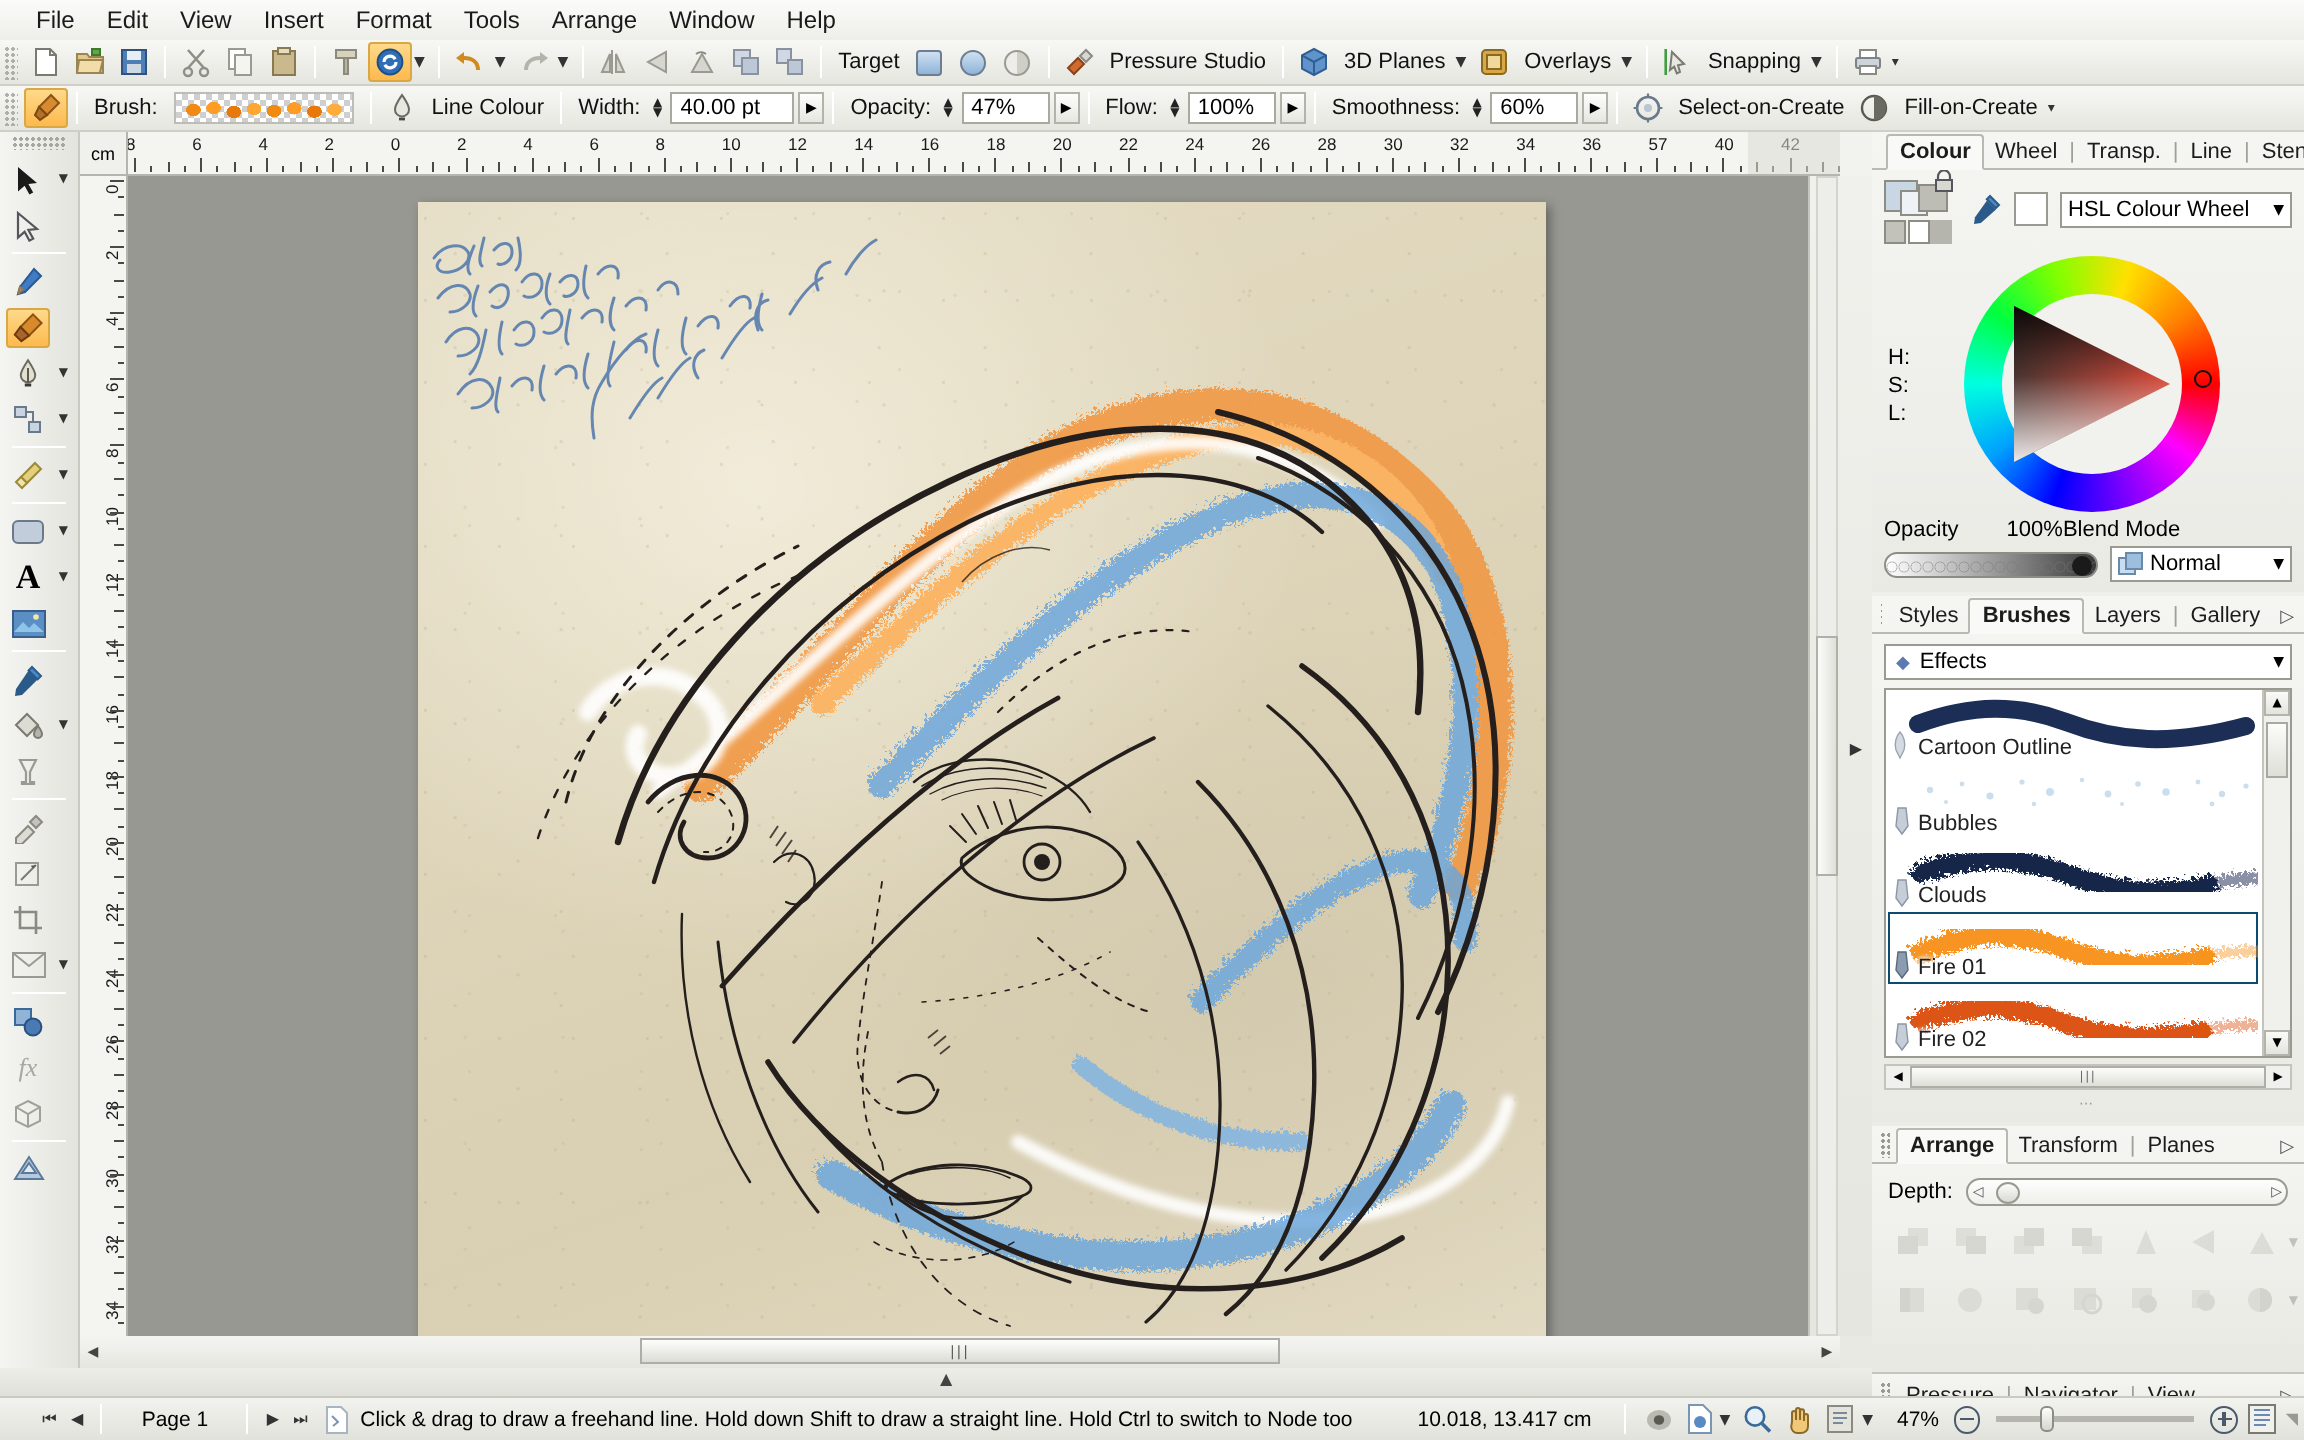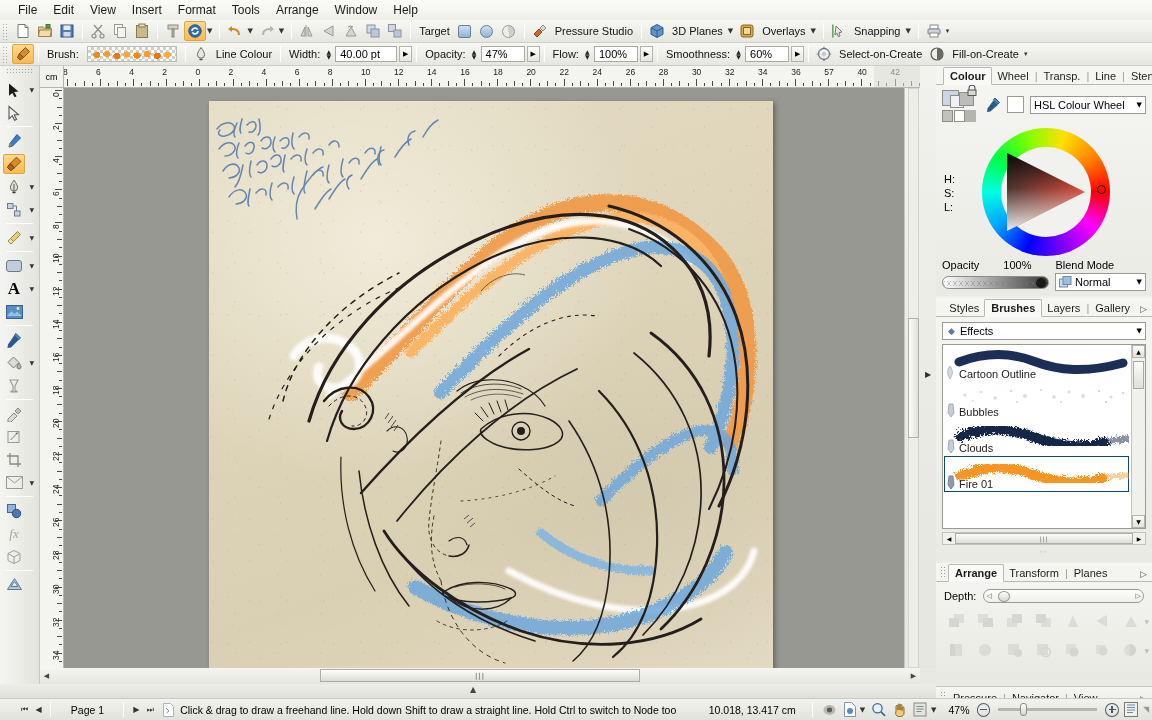--- a/index.html
+++ b/index.html
@@ -1066,21 +1066,21 @@
           <div style="position:absolute;left:2px;top:44px;">
             <div class="hsl-lbl">H:</div>
             <div class="hsl-lbl">S:</div>
             <div class="hsl-lbl">L:</div>
           </div>
         </div>
 
         <div style="display:flex;align-items:center;margin-top:3px;">
           <span style="font-size:11px;">Opacity</span>
           <span style="font-size:11px;margin-left:24px;">100%</span>
-          <span style="font-size:11px;margin-left:24px;">Blend Mode</span>
+          <span style="font-size:11px;margin-left:0;">Blend Mode</span>
         </div>
         <div style="display:flex;align-items:center;gap:6px;margin-top:2px;">
           <div class="opslider" style="width:107px;position:relative;">
             <span class="opknob"></span>
           </div>
           <div class="dropdown" style="flex:1;">
             <svg width="13" height="12" style="margin-right:3px">
                 <rect x="0.5" y="3" width="8" height="8" fill="#c9dcf0" stroke="#6a8aaa"></rect>
                 <rect x="4" y="0.5" width="8" height="8" fill="#9dbede" stroke="#6a8aaa"></rect>
               </svg>
@@ -1168,20 +1168,32 @@
                   <path d="M8 16 C32 4 56 5 80 14 C104 23 126 24 150 18" stroke="#f79420" stroke-width="10" fill="none" stroke-linecap="round"></path>
                   <path d="M148 18 C158 16 166 15 176 15" stroke="#f79420" stroke-width="5" fill="none" opacity="0.45" stroke-linecap="round"></path>
                 </g>
               </svg>
               <svg class="bicon" viewBox="0 0 12 15">
                   <path d="M4 1h4l1 9-3 4-3-4z" fill="#8b9bb0" stroke="#5a6a7e" stroke-width="0.7"></path>
                 </svg>
               <span class="bname">Fire 01</span>
             </div>
 
+            <div class="brow">
+              <svg class="bstroke" viewBox="0 0 180 30" preserveAspectRatio="none">
+                <g filter="url(#rough)">
+                  <path d="M8 14 C32 4 56 6 80 15 C102 23 124 24 148 19" stroke="#dd5512" stroke-width="10" fill="none" stroke-linecap="round"></path>
+                  <path d="M146 19 C156 17 165 16 175 16" stroke="#dd5512" stroke-width="5" fill="none" opacity="0.45" stroke-linecap="round"></path>
+                </g>
+              </svg>
+              <svg class="bicon" viewBox="0 0 12 15">
+                  <path d="M4 1h4l1 9-3 4-3-4z" fill="#c4cdd8" stroke="#8a96a4" stroke-width="0.7"></path>
+                </svg>
+              <span class="bname">Fire 02</span>
+            </div>
           </div>
 
           <div class="vsb">
             <div class="sbbtn">▲</div>
             <div class="sbthumb" style="top:16px;"></div>
             <div class="sbbtn" style="position:absolute;bottom:0;left:0;right:0;">▼</div>
           </div>
         </div>
 
         <div class="hsb" style="margin-top:3px;">

